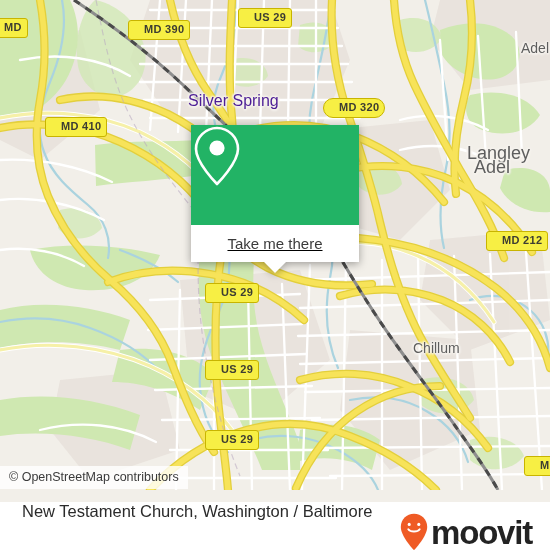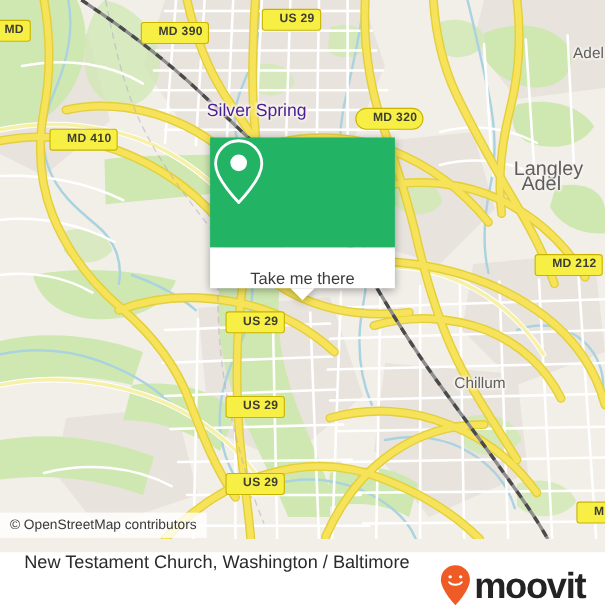--- a/index.html
+++ b/index.html
@@ -80,22 +80,23 @@
     height: 100px;
     background: #22b365;
     display: flex;
     align-items: center;
     justify-content: center;
   }
   #popup-body {
     background: #ffffff;
     height: 37px;
     display: flex;
-    align-items: flex-end;
+    align-items: center;
     justify-content: center;
+    text-decoration: underline;
   }
   #popup-label {
     color: #3b3b3b;
     font-size: 15px;
     font-family: "Liberation Sans", sans-serif;
   }
   #popup-arrow {
     position: absolute;
     left: 50%;
     top: 137px;

